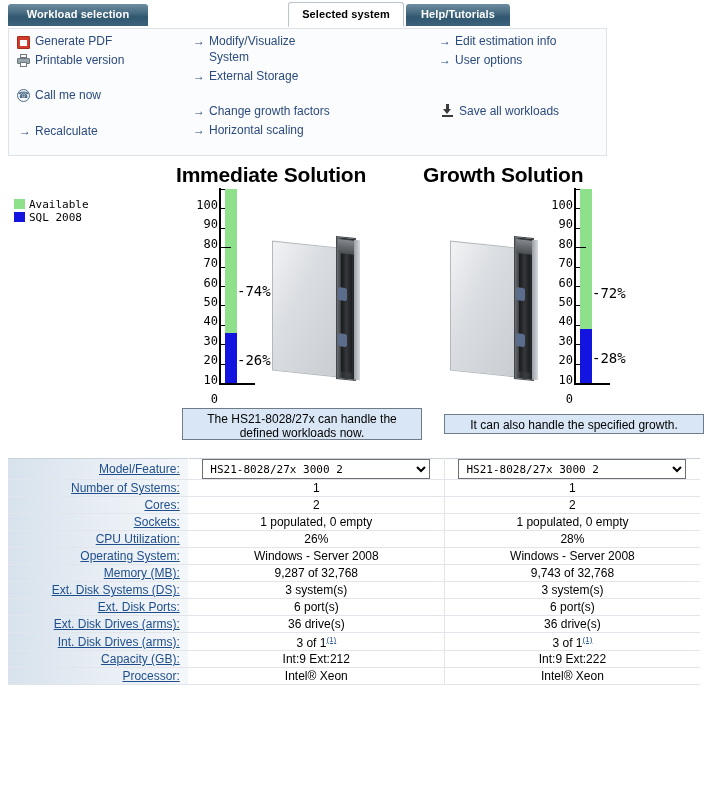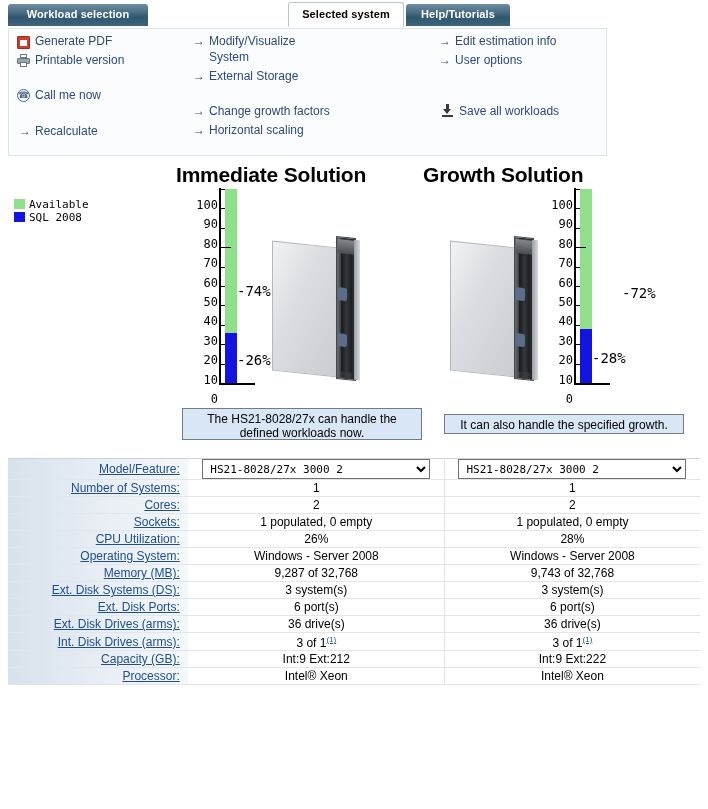--- a/index.html
+++ b/index.html
@@ -476,36 +476,36 @@
     <div class="tick" style="top: 156.2px;"></div>
     <div class="tick" style="top: 136.8px;"></div>
     <div class="tick" style="top: 117.4px;"></div>
     <div class="tick" style="top: 98px;"></div>
     <div class="tick" style="top: 78.6px;"></div>
     <div class="tick" style="top: 59.2px;"></div>
     <div class="tick" style="top: 39.8px;"></div>
     <div class="tick" style="top: 20.4px;"></div>
     <div class="tick" style="top: 1px;"></div>
     <div class="tick long" style="top: 59.2px;"></div>
-    <div class="bar-label" style="left: 51px; top: 97.16px; padding-left: 30px;">-72%</div>
+    <div class="bar-label" style="left: 51px; top: 97.16px;">-72%</div>
     <div class="bar-label" style="left: 51px; top: 161.84px;">-28%</div>
   </div>
 
 <div class="server" style="left:450px; top:234px;">
   <div class="panelface"></div>
   <div class="spine">
       <div class="spine-in"></div>
       <div class="knob" style="top:50px;"></div>
       <div class="knob" style="top:96px;"></div>
     </div>
   <div class="topcap"></div>
   <div class="edge"></div>
 </div>
 
-<div class="msgbox" style="left:444px; top:414px; width:240px; height:20px;">It can also handle the specified growth.</div>
+<div class="msgbox" style="left:444px; top:414px; width:260px; height:20px;">It can also handle the specified growth.</div>
 
 <table class="spec">
   <tbody id="spec-body">
       <tr class="toprule">
         <td class="lbl"><a>Model/Feature:</a></td>
         <td class="val first"><select class="model"><option>HS21-8028/27x    3000  2</option></select></td>
         <td class="val"><select class="model"><option>HS21-8028/27x    3000  2</option></select></td>
       </tr>
       <tr>
         <td class="lbl"><a>Number of Systems:</a></td>

